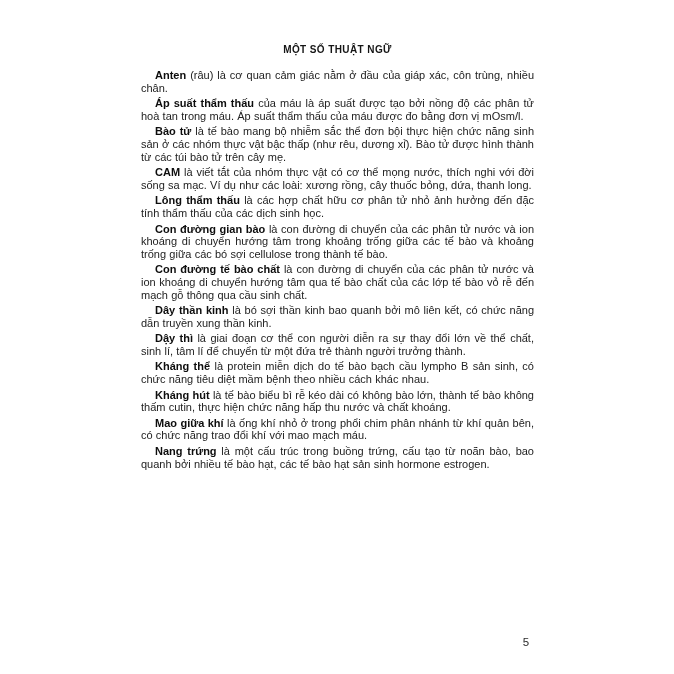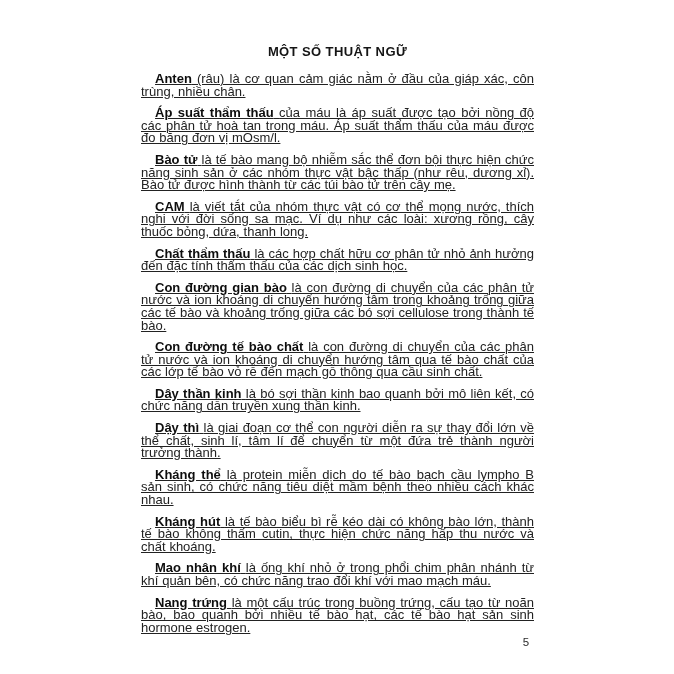--- a/index.html
+++ b/index.html
@@ -19,38 +19,37 @@
   }
   .content-column {
     position: absolute;
     left: 141px;
     top: 44px;
     width: 393px;
   }
   .doc-title {
     text-align: center;
     font-weight: bold;
-    font-size: 13px;
+    font-size: 10px;
     letter-spacing: 0.4px;
     color: #151515;
     margin: 0 0 14px 0;
   }
   .glossary p {
     margin: 0;
     padding: 0;
-    font-size: 13px;
+    font-size: 11px;
     line-height: 12.6px;
     color: #222222;
     text-align: justify;
     text-indent: 14px;
     word-spacing: 0.2px;
-    text-decoration: underline;
   }
   .glossary p + p {
-    margin-top: 9px;
+    margin-top: 3px;
   }
   .glossary b {
     color: #0d0d0d;
     font-weight: bold;
   }
   .page-number {
     position: absolute;
     left: 516px;
     top: 636px;
     width: 20px;
@@ -68,37 +67,37 @@
     <div class="glossary">
   <p><b>Anten</b> <span>(râu) là cơ quan cảm giác nằm ở đầu của giáp xác, côn trùng, nhiều chân.</span></p>
 
   <p><b>Áp suất thẩm thấu</b> <span>của máu là áp suất được tạo bởi nồng độ các phân tử hoà tan trong máu. Áp suất thẩm thấu của máu được đo bằng đơn vị mOsm/l.</span></p>
 
   <p><b>Bào tử</b> <span>là tế bào mang bộ nhiễm sắc thể đơn bội thực hiện chức năng sinh sản ở các nhóm thực vật bậc thấp (như rêu, dương xỉ). Bào tử được hình thành từ các túi bào tử trên cây mẹ.</span></p>
 
 
   <p><b>CAM</b> <span>là viết tắt của nhóm thực vật có cơ thể mọng nước, thích nghi với đời sống sa mạc. Ví dụ như các loài: xương rồng, cây thuốc bỏng, dứa, thanh long.</span></p>
 
-  <p><b>Chất thẩm thấu</b> <span>là các hợp chất hữu cơ phân tử nhỏ ảnh hưởng đến đặc tính thẩm thấu của các dịch sinh học.</span></p>
+  <p><b>Lông thẩm thấu</b> <span>là các hợp chất hữu cơ phân tử nhỏ ảnh hưởng đến đặc tính thẩm thấu của các dịch sinh học.</span></p>
 
   <p><b>Con đường gian bào</b> <span>là con đường di chuyển của các phân tử nước và ion khoáng di chuyển hướng tâm trong khoảng trống giữa các tế bào và khoảng trống giữa các bó sợi cellulose trong thành tế bào.</span></p>
 
   <p><b>Con đường tế bào chất</b> <span>là con đường di chuyển của các phân tử nước và ion khoáng di chuyển hướng tâm qua tế bào chất của các lớp tế bào vỏ rễ đến mạch gỗ thông qua cầu sinh chất.</span></p>
 
   <p><b>Dây thần kinh</b> <span>là bó sợi thần kinh bao quanh bởi mô liên kết, có chức năng dẫn truyền xung thần kinh.</span></p>
 
   <p><b>Dậy thì</b> <span>là giai đoạn cơ thể con người diễn ra sự thay đổi lớn về thể chất, sinh lí, tâm lí để chuyển từ một đứa trẻ thành người trưởng thành.</span></p>
 
 
 
   <p><b>Kháng thể</b> <span>là protein miễn dịch do tế bào bạch cầu lympho B sản sinh, có chức năng tiêu diệt mầm bệnh theo nhiều cách khác nhau.</span></p>
 
   <p><b>Kháng hút</b> <span>là tế bào biểu bì rễ kéo dài có không bào lớn, thành tế bào không thấm cutin, thực hiện chức năng hấp thu nước và chất khoáng.</span></p>
 
 
-  <p><b>Mao nhân khí</b> <span>là ống khí nhỏ ở trong phổi chim phân nhánh từ khí quản bên, có chức năng trao đổi khí với mao mạch máu.</span></p>
+  <p><b>Mao giữa khí</b> <span>là ống khí nhỏ ở trong phổi chim phân nhánh từ khí quản bên, có chức năng trao đổi khí với mao mạch máu.</span></p>
 
 
   <p><b>Nang trứng</b> <span>là một cấu trúc trong buồng trứng, cấu tạo từ noãn bào, bao quanh bởi nhiều tế bào hạt, các tế bào hạt sản sinh hormone estrogen.</span></p>
 </div>
   </div>
   <div class="page-number">5</div>
 </div>
 
 </body></html>

